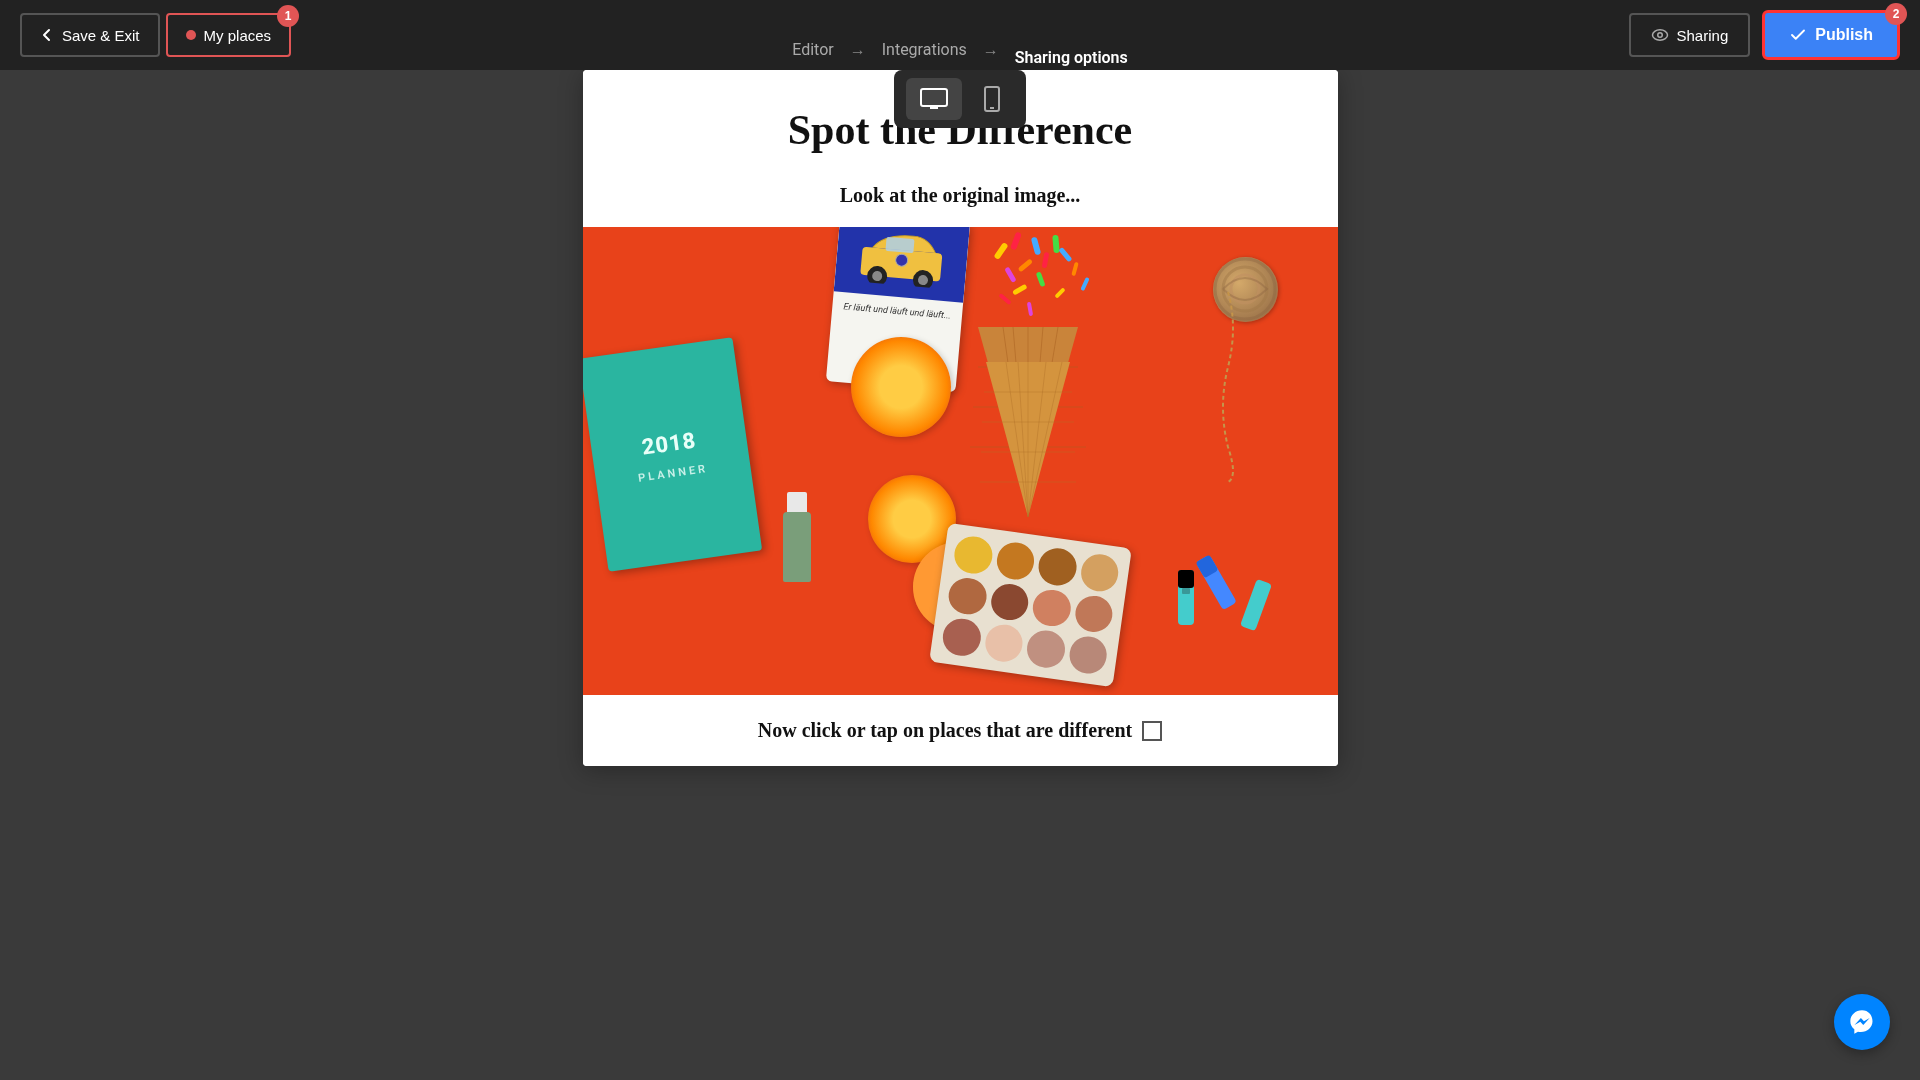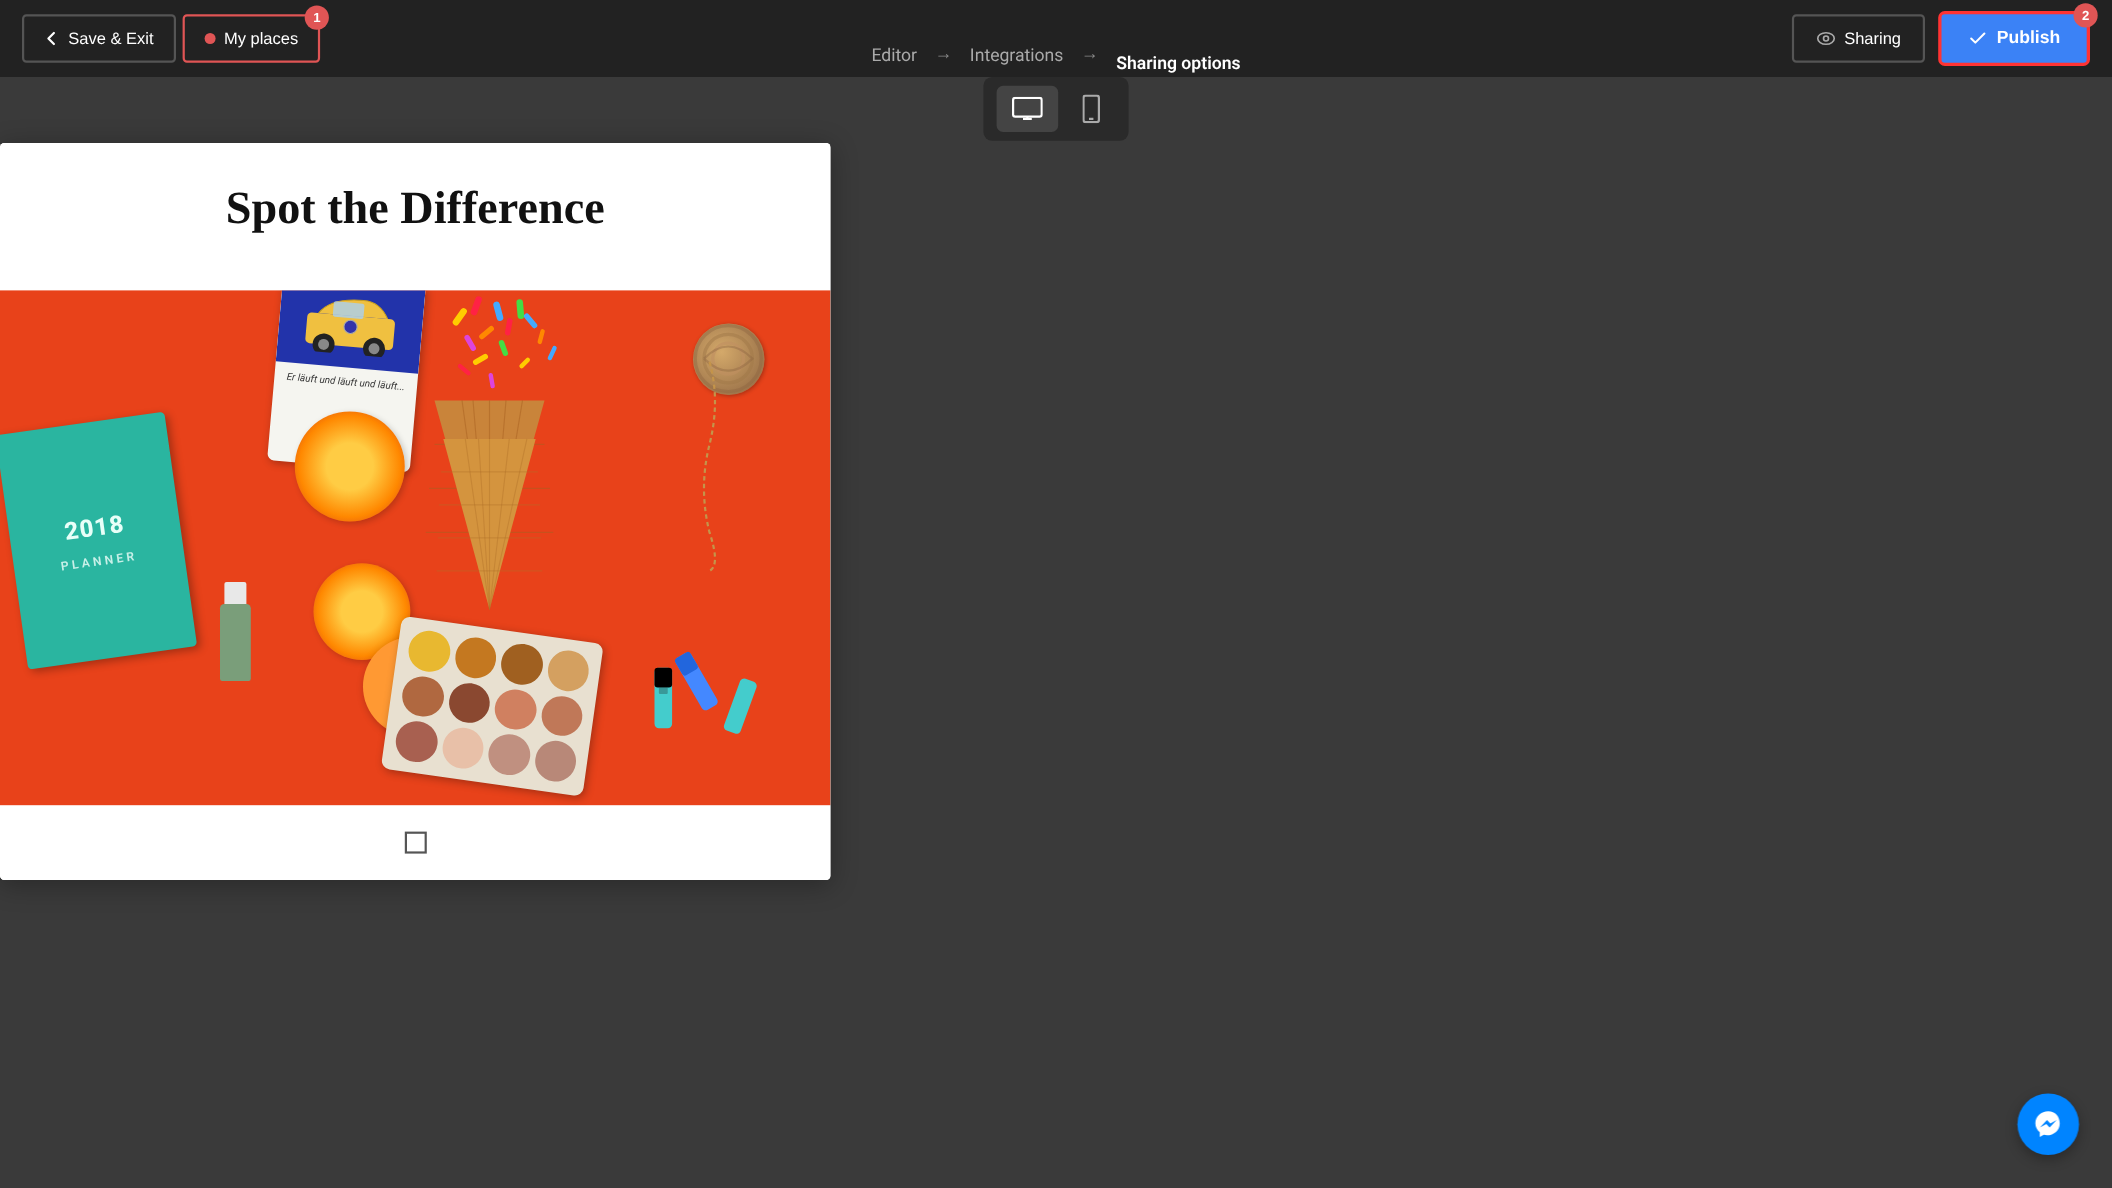--- a/index.html
+++ b/index.html
@@ -205,21 +205,21 @@
 
     
     .canvas-area {
       position: absolute;
       top: 70px;
       left: 0;
       right: 0;
       bottom: 0;
       display: flex;
       align-items: flex-start;
-      padding-top: 60px;
+      justify-content: center;
       overflow: hidden;
     }
 
     .canvas-card {
       width: 755px;
       background: #fff;
       border-radius: 4px;
       overflow: hidden;
       box-shadow: 0 4px 24px rgba(0,0,0,0.3);
     }
@@ -535,20 +535,21 @@
       <line x1="6" y1="22" x2="10" y2="22" stroke="#aaa" stroke-width="2"></line>
     </svg>
   </button>
 </div>
 
 <div class="canvas-area">
   <div class="canvas-card">
 
     <div class="canvas-header">
       <div class="canvas-title">Spot the Difference</div>
+      <div class="canvas-subtitle">Look at the original image...</div>
     </div>
 
     <div class="canvas-image">
 
       <div class="item-vw-card">
         <div class="vw-car-area">
           <svg width="90" height="55" viewBox="0 0 90 55" fill="none" xmlns="http://www.w3.org/2000/svg">
             <rect x="5" y="20" width="80" height="28" rx="4" fill="#f0c040"></rect>
             <ellipse cx="22" cy="48" rx="10" ry="10" fill="#222"></ellipse>
             <ellipse cx="22" cy="48" rx="5" ry="5" fill="#888"></ellipse>
@@ -661,20 +662,21 @@
           <div class="palette-color" style="background: rgb(168, 96, 80); border-radius: 50%;"></div>
           <div class="palette-color" style="background: rgb(232, 192, 168); border-radius: 50%;"></div>
           <div class="palette-color" style="background: rgb(192, 144, 128); border-radius: 50%;"></div>
           <div class="palette-color" style="background: rgb(184, 136, 120); border-radius: 50%;"></div>
         </div>
 
     </div>
 
     <div class="canvas-footer">
       <div class="canvas-footer-text">
+        <span>Now click or tap on places that are different</span>
         <span class="checkbox-icon"></span>
       </div>
     </div>
 
   </div>
 </div>
 
 <div class="messenger-fab">
   <svg viewBox="0 0 24 24" xmlns="http://www.w3.org/2000/svg">
     <path d="M12 2C6.477 2 2 6.145 2 11.259c0 2.83 1.33 5.356 3.42 7.042V22l3.12-1.718c.835.231 1.72.355 2.46.355 5.523 0 10-4.145 10-9.259S17.523 2 12 2zm1.09 12.476l-2.548-2.718-4.973 2.718 5.473-5.808 2.61 2.718 4.911-2.718-5.473 5.808z" fill="#fff"></path>

